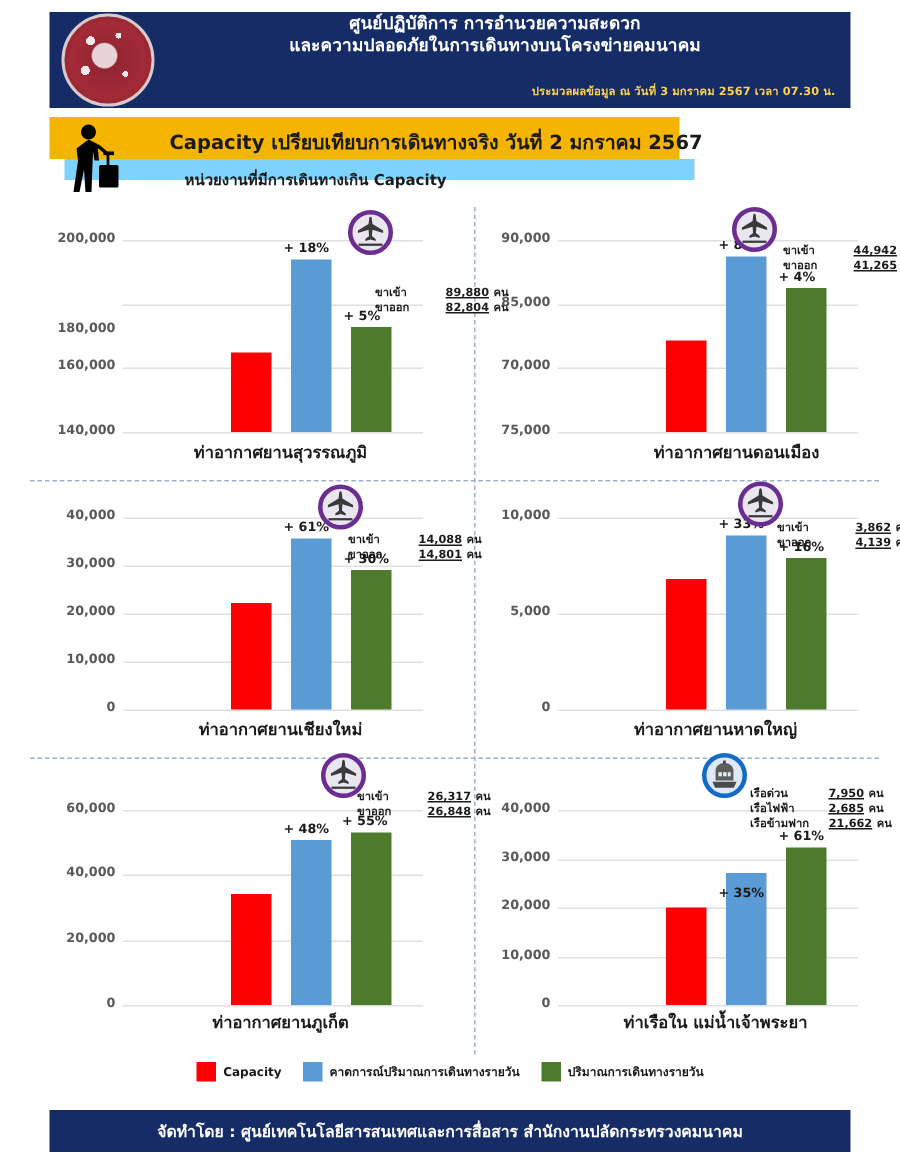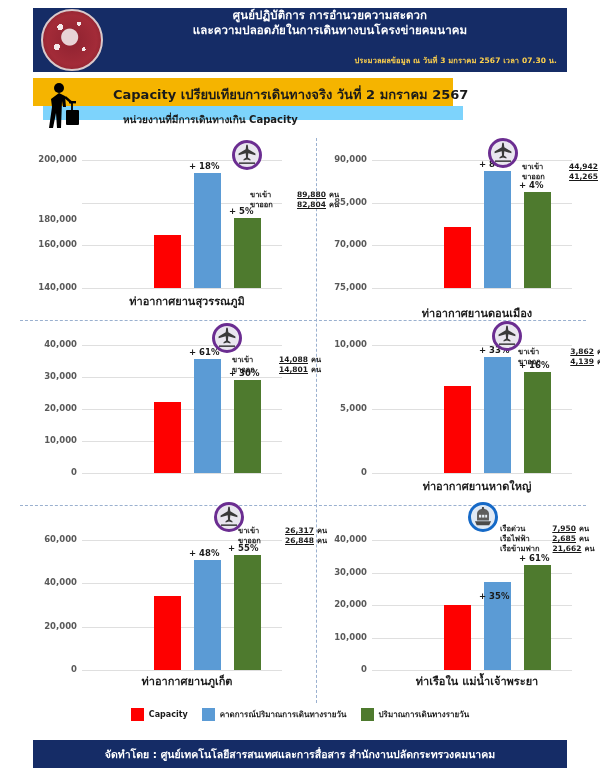--- a/index.html
+++ b/index.html
@@ -202,21 +202,21 @@
         <div class="gridline" style="top: 42.6667px;"></div>
         <div class="ytick" style="top: 42.6667px;">85,000</div>
         <div class="gridline" style="top: 0px;"></div>
         <div class="ytick" style="top: 0px;">90,000</div>
         <div class="bar red" style="left: 72px; height: 61.44px;"></div>
         <div class="bar blue" style="left: 112px; height: 116.907px;"></div>
         <div class="pct" style="left: 107px; top: -0.906667px;">+ 8%</div>
         <div class="bar green" style="left: 152px; height: 95.5733px;"></div>
         <div class="pct" style="left: 147px; top: 20.4267px;">+ 4%</div>
       </div>
-      <div class="xlabel" style="left: 62px; margin-top: 12px;">ท่าอากาศยานดอนเมือง</div>
+      <div class="xlabel" style="left: 76px;">ท่าอากาศยานดอนเมือง</div>
       <div class="badge plane" style="left: 178px; top: 0px; display: flex; align-items: center; justify-content: center;">
         <svg width="24" height="24" viewBox="0 0 24 24">
           <path d="M11.2 2.2c.45-.9 1.15-.9 1.6 0l.5 4.1 7.1 4.3v1.7l-7.1-2.1-.35 4.2 2.5 1.9v1.3l-3.45-1-3.45 1v-1.3l2.5-1.9-.35-4.2-7.1 2.1v-1.7l7.1-4.3z" fill="#3a3a3a"></path>
           <rect x="4" y="19.4" width="16" height="1.5" fill="#3a3a3a"></rect>
         </svg>
       </div>
       <div class="annot" style="left: 212px; top: 24px;">
         <div><span class="lbl">ขาเข้า</span><span class="num">44,942</span></div>
         <div><span class="lbl">ขาออก</span><span class="num">41,265</span></div>
       </div>
@@ -232,20 +232,21 @@
         <div class="gridline" style="top: 32px;"></div>
         <div class="ytick" style="top: 32px;">30,000</div>
         <div class="gridline" style="top: 0px;"></div>
         <div class="ytick" style="top: 0px;">40,000</div>
         <div class="bar red" style="left: 72px; height: 71.04px;"></div>
         <div class="bar blue" style="left: 112px; height: 114.24px;"></div>
         <div class="pct" style="left: 107px; top: 1.76px;">+ 61%</div>
         <div class="bar green" style="left: 152px; height: 92.8px;"></div>
         <div class="pct" style="left: 147px; top: 23.2px;">+ 30%</div>
       </div>
+      <div class="xlabel" style="left: 62px;">ท่าอากาศยานเชียงใหม่</div>
       <div class="badge plane" style="left: 192px; top: 0px; display: flex; align-items: center; justify-content: center;">
         <svg width="24" height="24" viewBox="0 0 24 24">
           <path d="M11.2 2.2c.45-.9 1.15-.9 1.6 0l.5 4.1 7.1 4.3v1.7l-7.1-2.1-.35 4.2 2.5 1.9v1.3l-3.45-1-3.45 1v-1.3l2.5-1.9-.35-4.2-7.1 2.1v-1.7l7.1-4.3z" fill="#3a3a3a"></path>
           <rect x="4" y="19.4" width="16" height="1.5" fill="#3a3a3a"></rect>
         </svg>
       </div>
       <div class="annot" style="left: 212px; top: 32px;">
         <div><span class="lbl">ขาเข้า</span><span class="num">14,088</span><span class="unit">คน</span></div>
         <div><span class="lbl">ขาออก</span><span class="num">14,801</span><span class="unit">คน</span></div>
       </div>

